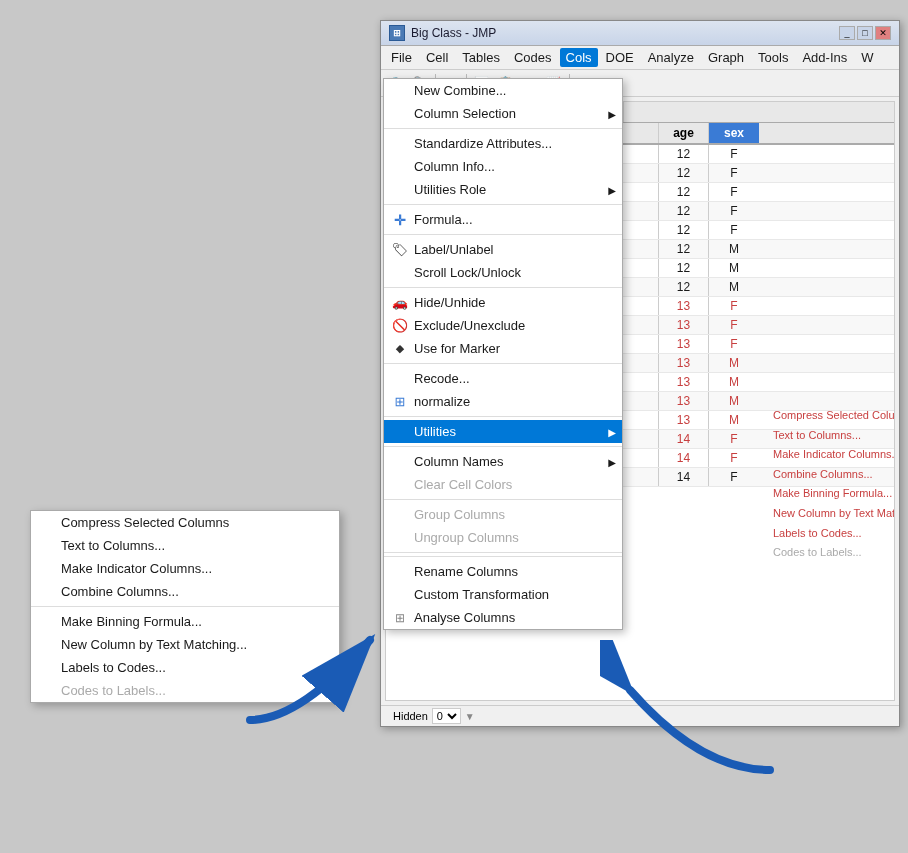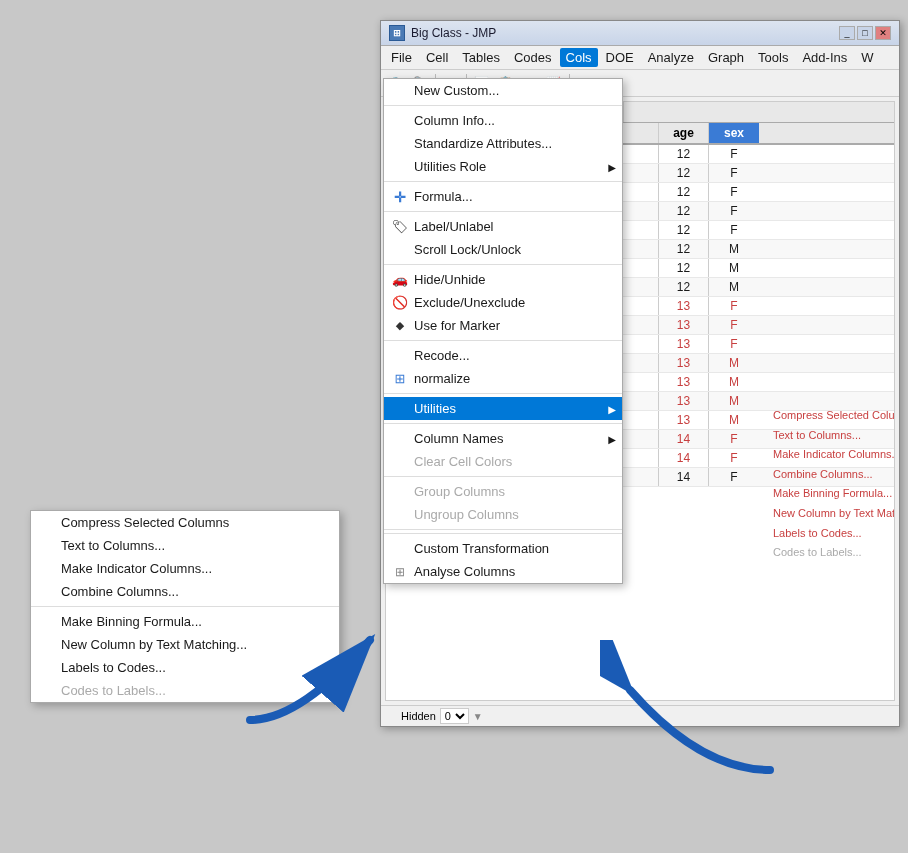--- a/index.html
+++ b/index.html
@@ -208,21 +208,21 @@
     }
 
     .win-btn.close-btn {
       background: #e08080;
     }
 
     
     .status-bar {
       background: #f0f0f0;
       border-top: 1px solid #ccc;
-      padding: 2px 20px;
+      padding: 2px 12px;
       font-size: 11px;
       display: flex;
       align-items: center;
       gap: 4px;
     }
 
     
     .big-arrow-left {
       position: absolute;
       left: 220px;
@@ -483,24 +483,25 @@
     <span>
       <select style="font-size:11px; border:1px solid #ccc; background:white;">
         <option>0</option>
       </select>
     </span>
     <span style="color:#888; font-size:10px;">▼</span>
   </div>
 </div>
 
 <div class="dropdown-menu">
-  <div class="menu-option">New Custom...</div>
-  <div class="menu-divider"></div>
+  <div class="menu-option">New Combine...</div>
+  <div class="menu-option has-submenu">Column Selection</div>
+  <div class="menu-divider"></div>
+  <div class="menu-option">Standardize Attributes...</div>
   <div class="menu-option">Column Info...</div>
-  <div class="menu-option">Standardize Attributes...</div>
   <div class="menu-option has-submenu">Utilities Role</div>
   <div class="menu-divider"></div>
   <div class="menu-option has-icon">
     <span class="menu-icon" style="color:#3a7bd5; font-size:14px; font-weight:bold;">✛</span>
     Formula...
   </div>
   <div class="menu-divider"></div>
   <div class="menu-option has-icon">
     <span class="menu-icon" style="font-size:13px;">🏷</span>
     Label/Unlabel
@@ -528,20 +529,21 @@
   <div class="menu-divider"></div>
   <div class="menu-option has-submenu highlighted">Utilities</div>
   <div class="menu-divider"></div>
   <div class="menu-option has-submenu">Column Names</div>
   <div class="menu-option disabled">Clear Cell Colors</div>
   <div class="menu-divider"></div>
   <div class="menu-option disabled">Group Columns</div>
   <div class="menu-option disabled">Ungroup Columns</div>
   <div class="menu-divider"></div>
   <div class="menu-divider"></div>
+  <div class="menu-option">Rename Columns</div>
   <div class="menu-option">Custom Transformation</div>
   <div class="menu-option has-icon">
     <span class="menu-icon" style="color:#888; font-size:12px;">⊞</span>
     Analyse Columns
   </div>
 </div>
 
 <div class="outer-submenu">
   <div class="menu-option">Compress Selected Columns</div>
   <div class="menu-option">Text to Columns...</div>

